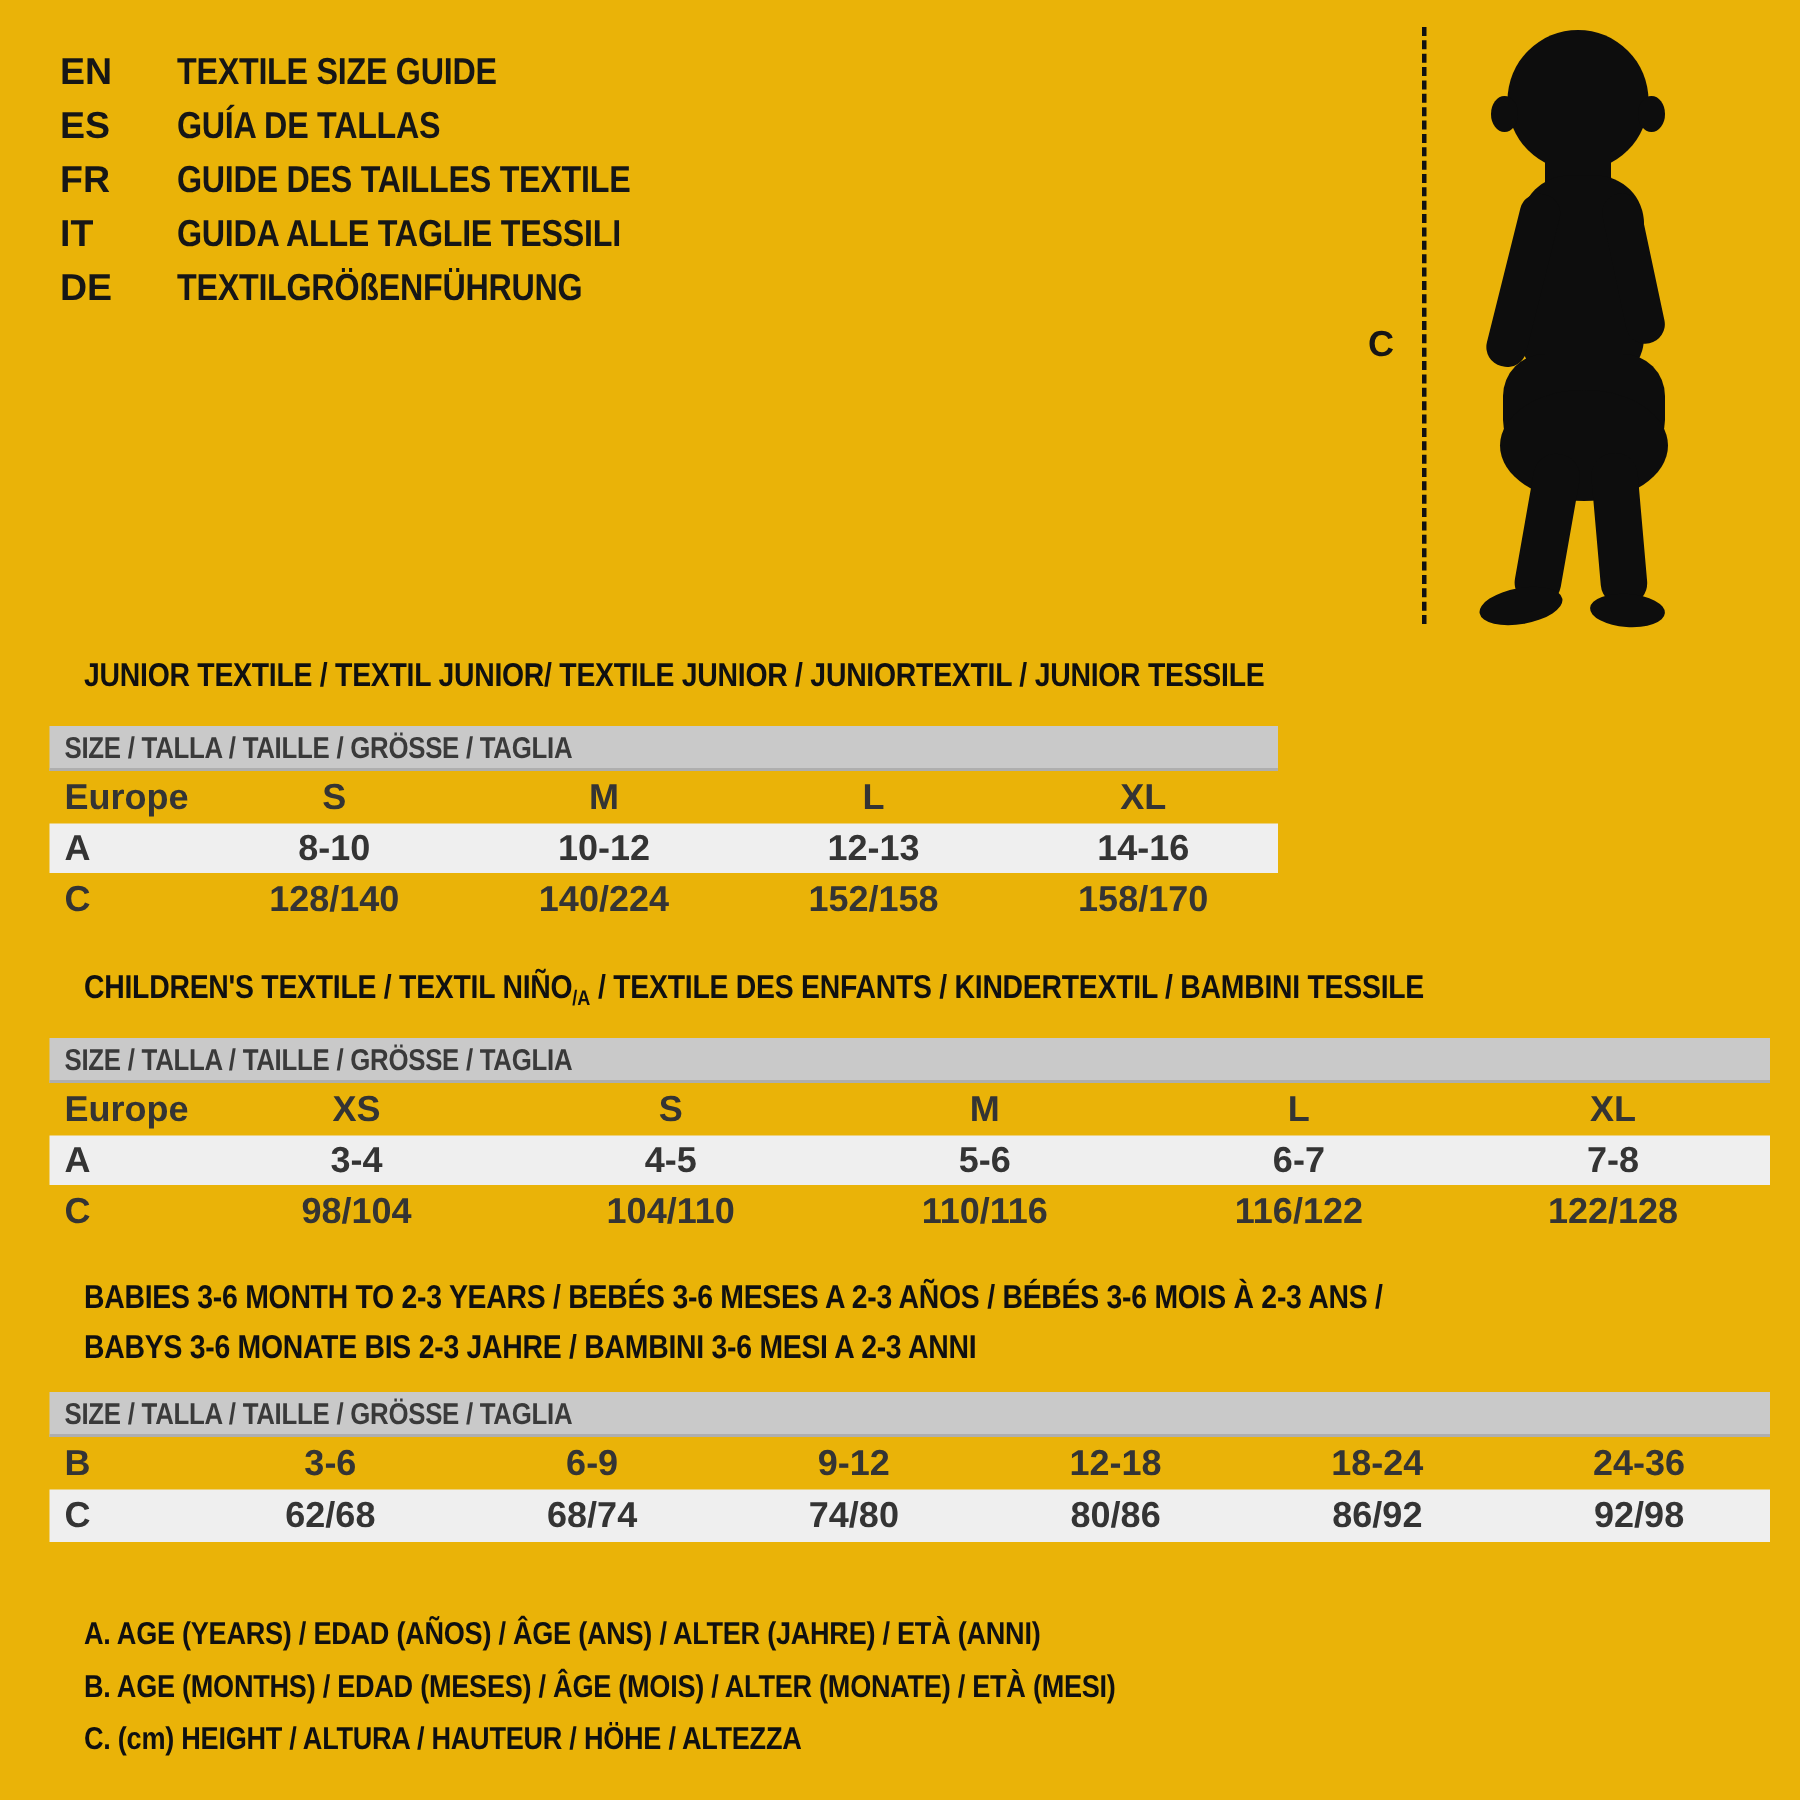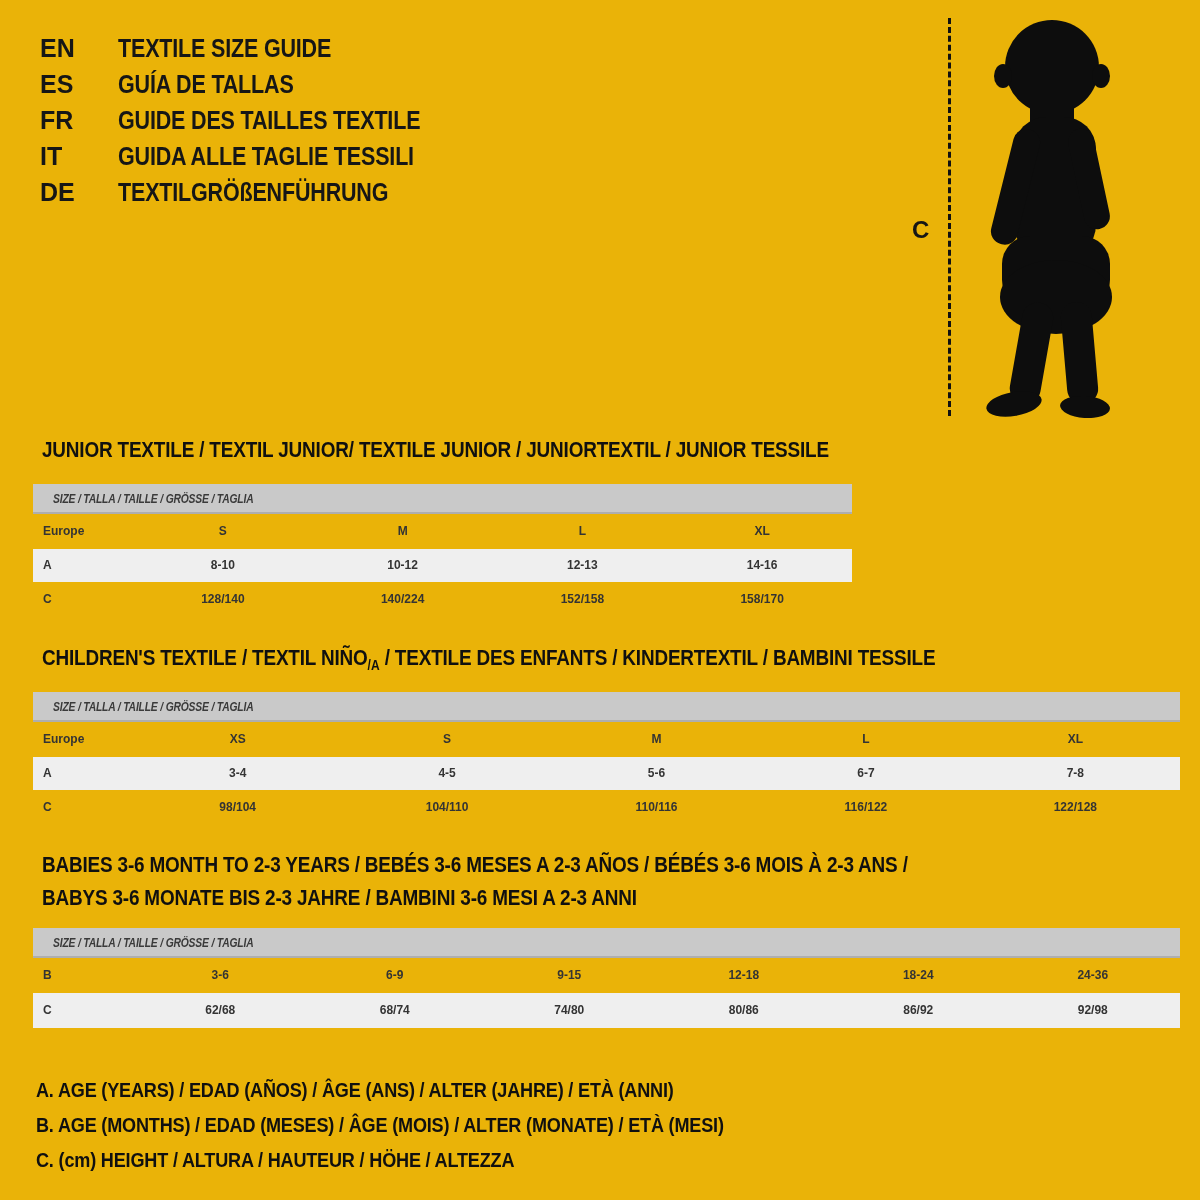--- a/index.html
+++ b/index.html
@@ -24,40 +24,40 @@
   
   .lang-block { position: absolute; left: 40px; top: 30px; }
   .lang-row { display: flex; height: 36px; line-height: 36px; font-size: 25px; }
   .lang-code { width: 78px; flex: 0 0 78px; }
   
   .figure { position: absolute; left: 900px; top: 0; width: 300px; height: 440px; }
   .dash-line { position: absolute; left: 48px; top: 18px; height: 398px; width: 0; border-left: 3px dashed #111; }
   .c-label { position: absolute; left: 12px; top: 216px; font-size: 24px; }
   .toddler { position: absolute; left: 64px; top: 14px; }
   
-  .sec-title { position: absolute; left: 42px; font-size: 22px; color: #101010; }
+  .sec-title { position: absolute; left: 56px; font-size: 22px; color: #101010; }
   .sub-a { font-size: 14px; vertical-align: -5px; letter-spacing: 0; }
   
   .stable { position: absolute; left: 33px; }
   .t1 { width: 819px; }
   .t2, .t3 { width: 1147px; }
   .size-bar {
     height: 30px; line-height: 30px;
     background: #c9c9c9;
     border-bottom: 2px solid #aeaeae;
-    padding-left: 20px;
-    font-size: 12px; color: #3a3a3a; font-style: italic;
+    padding-left: 10px;
+    font-size: 20px; color: #3a3a3a;
   }
-  .trow { display: flex; height: 33px; line-height: 33px; font-size: 12px; color: #343434; }
+  .trow { display: flex; height: 33px; line-height: 33px; font-size: 24px; color: #343434; }
   .trow.tall { height: 35px; line-height: 35px; }
   .trow.alt { background: #efefef; }
   .cell { flex: 1 1 0; text-align: center; }
   .cell.rlabel { flex: 0 0 100px; text-align: left; padding-left: 10px; }
   
-  .legend { position: absolute; left: 36px; top: 1072px; }
+  .legend { position: absolute; left: 56px; top: 1072px; }
   .legend-line { height: 35px; line-height: 35px; font-size: 21px; color: #101010; }
 </style>
 </head>
 <body>
 
 <div class="page">
 
   <div class="lang-block">
     <div class="lang-row">
       <span class="lang-code">EN</span>
@@ -179,21 +179,21 @@
   </h2>
 
   <div class="stable t3" style="top:928px">
     <div class="size-bar">
       <span class="condensed">SIZE / TALLA / TAILLE / GRÖSSE / TAGLIA</span>
     </div>
     <div class="trow tall">
       <span class="cell rlabel">B</span>
       <span class="cell">3-6</span>
       <span class="cell">6-9</span>
-      <span class="cell">9-15</span>
+      <span class="cell">9-12</span>
       <span class="cell">12-18</span>
       <span class="cell">18-24</span>
       <span class="cell">24-36</span>
     </div>
     <div class="trow alt tall">
       <span class="cell rlabel">C</span>
       <span class="cell">62/68</span>
       <span class="cell">68/74</span>
       <span class="cell">74/80</span>
       <span class="cell">80/86</span>

